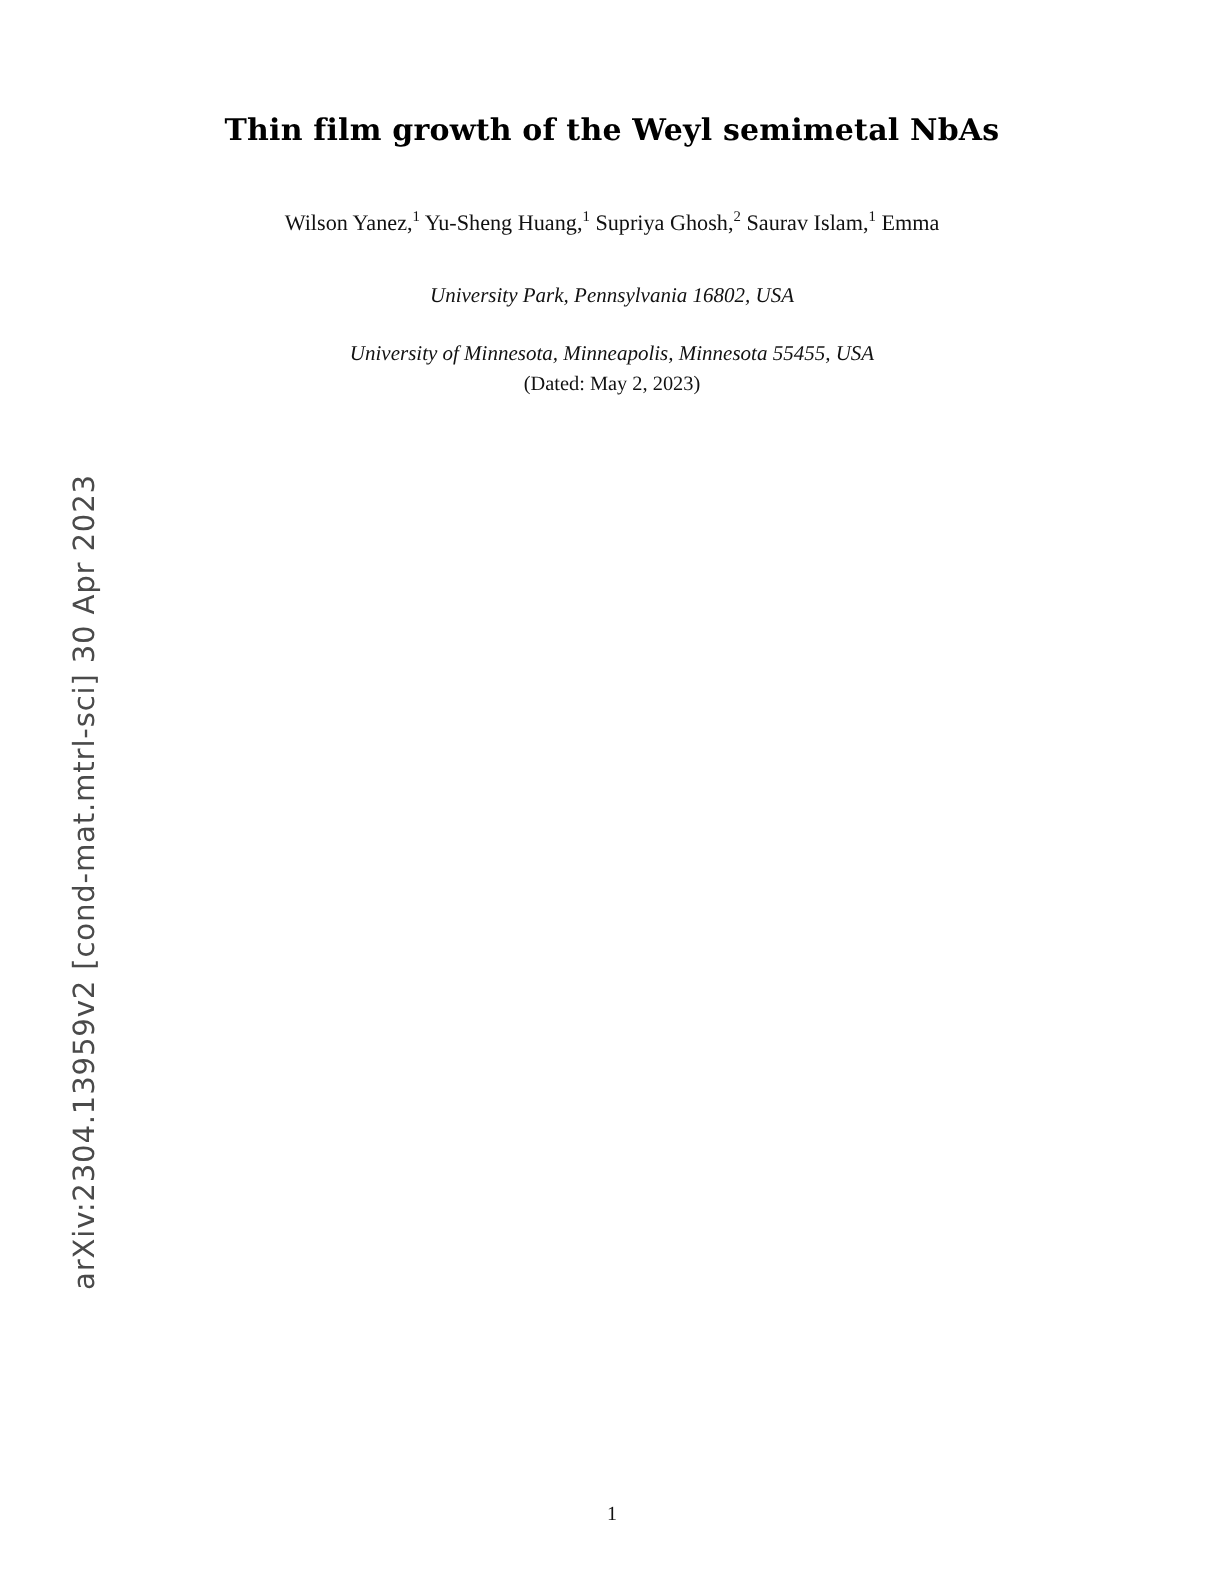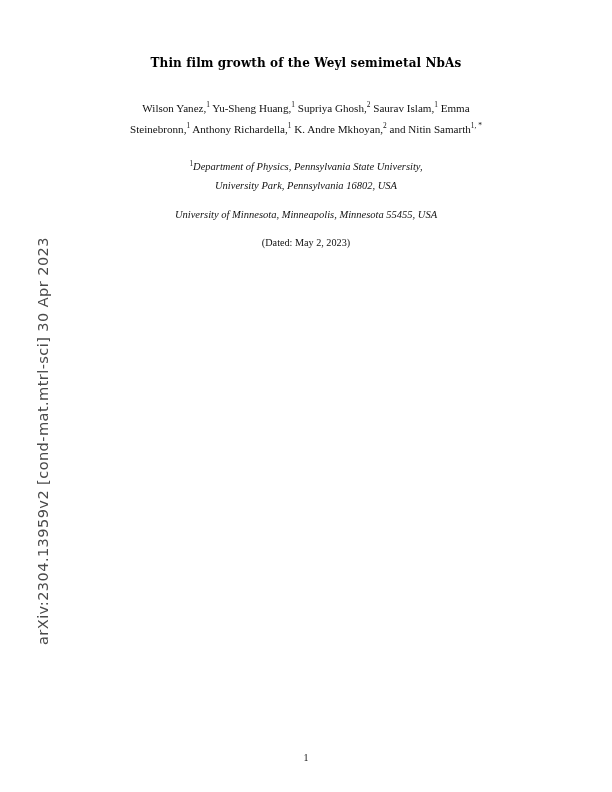--- a/index.html
+++ b/index.html
@@ -49,21 +49,21 @@
     position: absolute;
     left: 86px;
     top: 56px;
     width: 440px;
     text-align: center;
   }
 
   .title {
     font-family: "DejaVu Serif", serif;
     font-weight: bold;
-    font-size: 12px;
+    font-size: 15px;
     letter-spacing: 0.1px;
     margin: 0 0 26px 0;
     line-height: 1.3;
     color: #000;
   }
 
   .authors {
     font-size: 11.1px;
     line-height: 1.95;
     margin: 16px auto;
@@ -86,21 +86,20 @@
   .affil .line { display: block; }
   .affil sup {
     font-size: 7.2px;
     font-style: normal;
     vertical-align: super;
     line-height: 0;
   }
 
   .dated {
     font-size: 10.2px;
-    margin-top: 13px;
     color: #111;
   }
 
   .page-number {
     position: absolute;
     left: 0;
     top: 752px;
     width: 612px;
     text-align: center;
     font-size: 10px;
@@ -115,25 +114,23 @@
   <div class="arxiv-stamp">
     <span class="stamp-text">arXiv:2304.13959v2  [cond-mat.mtrl-sci]  30 Apr 2023</span>
   </div>
 
   <div class="content">
 
     <h1 class="title">Thin film growth of the Weyl semimetal NbAs</h1>
 
     <div class="authors">
       <div><span>Wilson Yanez,</span><sup>1</sup><span> Yu-Sheng Huang,</span><sup>1</sup><span> Supriya Ghosh,</span><sup>2</sup><span> Saurav Islam,</span><sup>1</sup><span> Emma</span></div>
-      <div><span>Steinebronn,</span><sup>1</sup><span> Anthony Richardella,</span><sup>1</sup><span> K. Andre Mkhoyan,</span><sup>2</sup><span> and Nitin Samarth</span><sup>1, *</sup></div>
     </div>
 
     <div class="affil">
-      <span class="line"><sup>1</sup><span>Department of Physics, Pennsylvania State University,</span></span>
       <span class="line">University Park, Pennsylvania 16802, USA</span>
     </div>
 
     <div class="affil">
       <span class="line">University of Minnesota, Minneapolis, Minnesota 55455, USA</span>
     </div>
 
     <div class="dated">(Dated: May 2, 2023)</div>
 
   </div>

